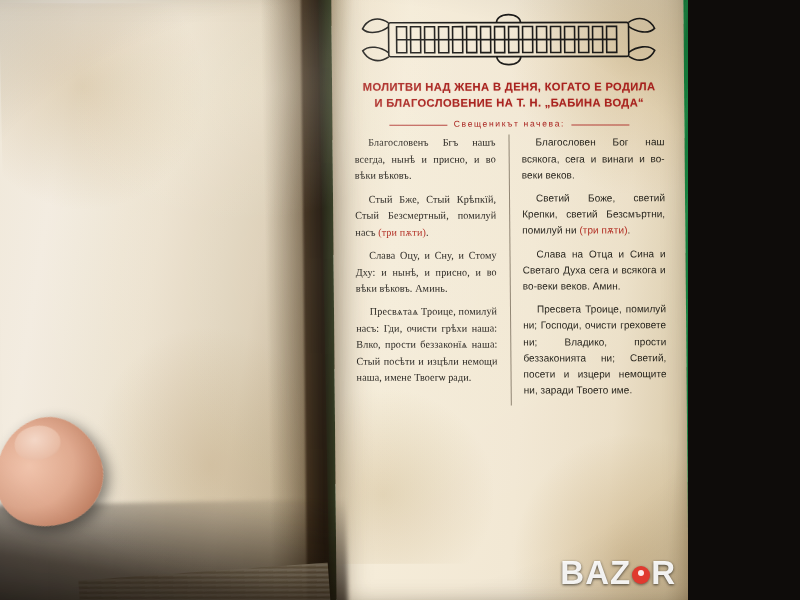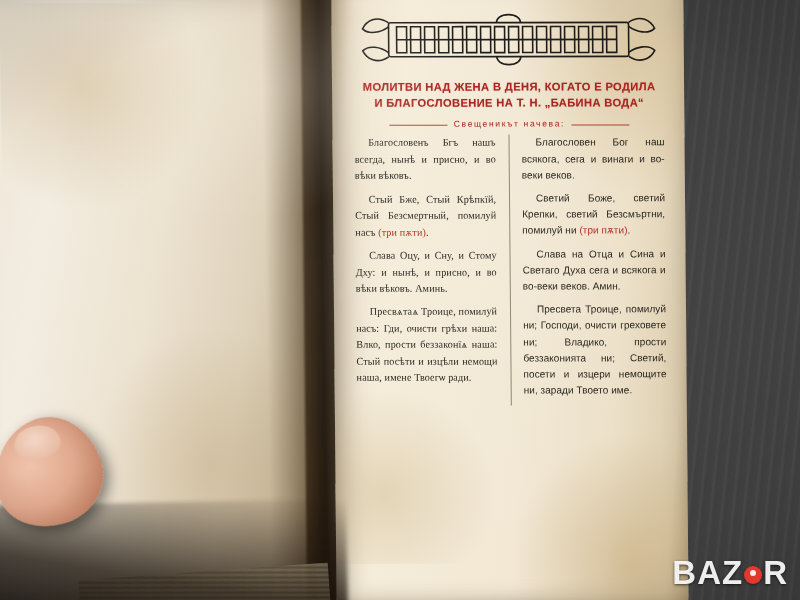--- a/index.html
+++ b/index.html
@@ -5,24 +5,24 @@
   html, body {
     margin: 0;
     padding: 0;
     background: #0e0c0a;
   }
   body {
     font-family: "Liberation Serif", serif;
   }
   .photo {
     position: relative;
-    width: 800px;
+    width: 688px;
     height: 600px;
     overflow: hidden;
-    background: #404040;
+    background: #15803d;
   }
   
   .bg-wood {
     position: absolute;
     inset: 0;
     background:
       linear-gradient(105deg, #2b1d12 0%, #4a3venue 0%),
       linear-gradient(100deg, #241709 0%, #3d2a17 18%, #6a4a2b 45%, #8a6336 62%, #6d4b2a 80%, #3a2714 100%);
   }
   .bg-wood::after {

